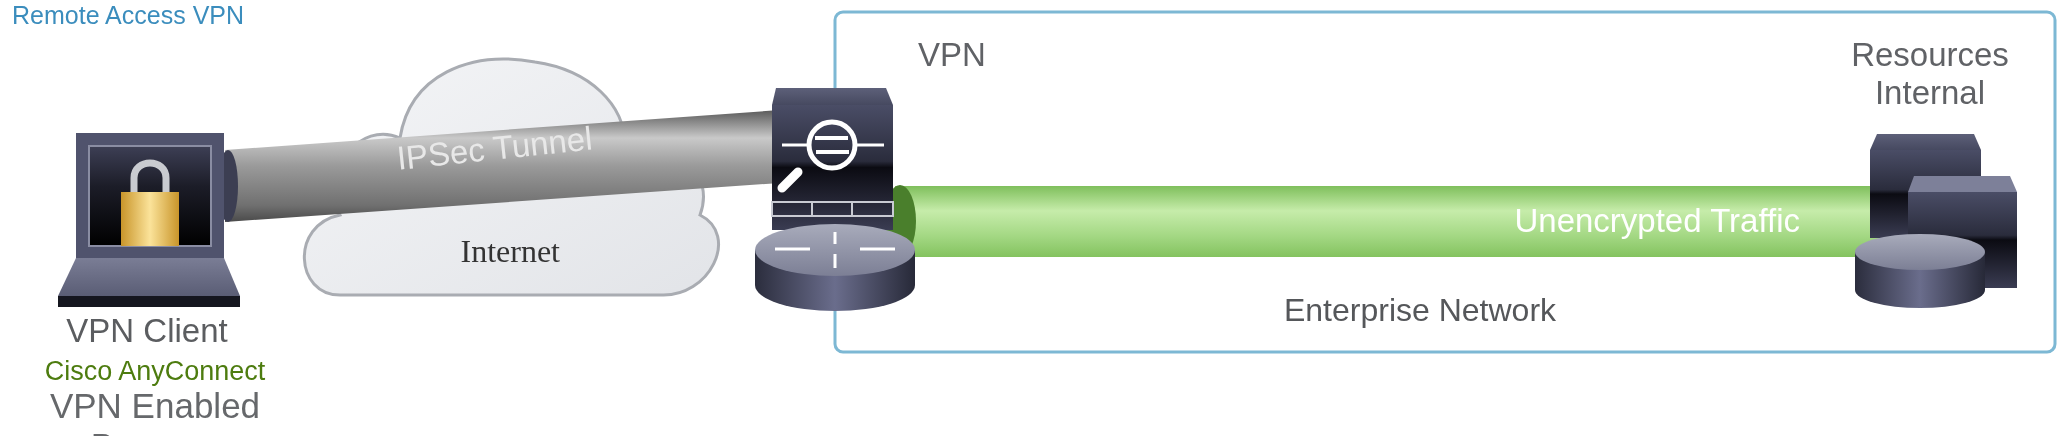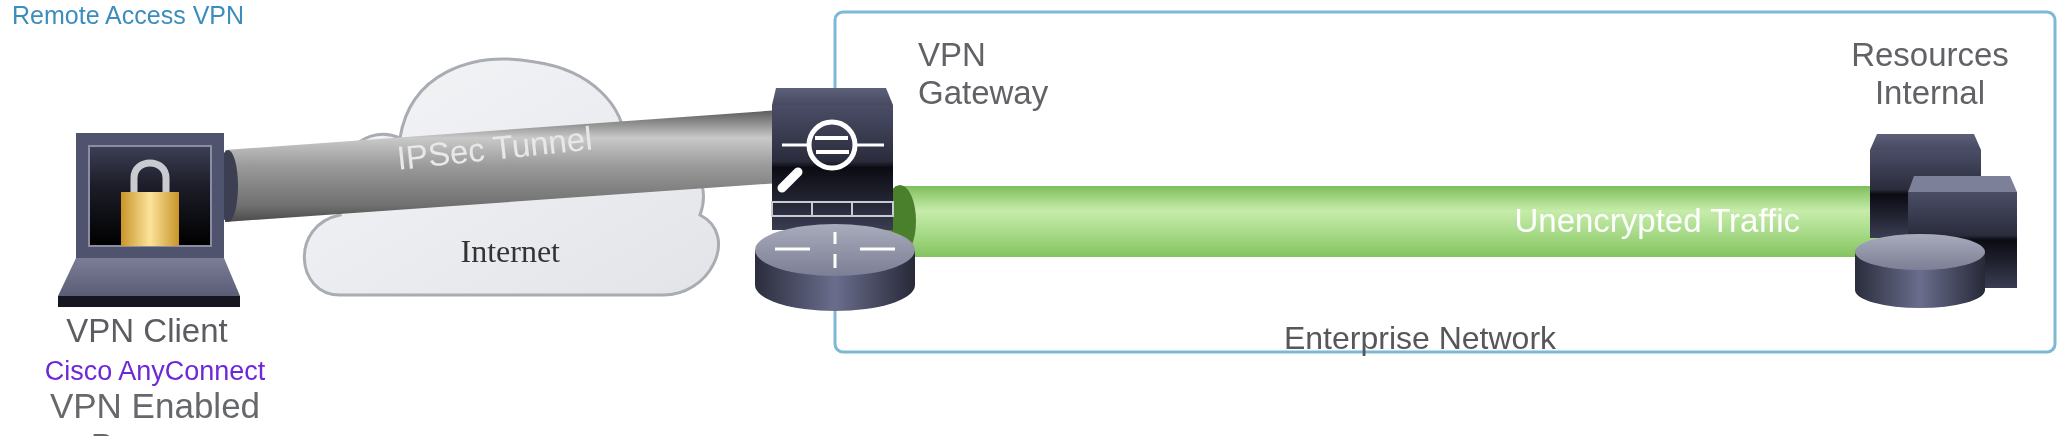--- a/index.html
+++ b/index.html
@@ -1,27 +1,27 @@
 <!DOCTYPE html>
 <html><head>
 <meta charset="utf-8">
 <style>
   html, body { margin: 0; padding: 0; background: #ffffff; }
   body { width: 2066px; height: 436px; position: relative; overflow: hidden;
          font-family: "Liberation Sans", sans-serif; }
   .abs { position: absolute; }
   #title { left: 12px; top: 1px; font-size: 25px; color: #3b8dbd; white-space: nowrap; }
   .lbl { color: #606266; white-space: nowrap; }
-  #gw-label { left: 918px; top: 36px; font-size: 33px; line-height: 38px; }
+  #gw-label { left: 918px; top: 36px; font-size: 33px; line-height: 38px; text-align: center; }
   #res-label { left: 1830px; top: 36px; width: 200px; text-align: center; font-size: 33px; line-height: 38px; }
   #client-name { left: 32px; top: 312px; width: 230px; text-align: center; font-size: 33px; color: #5b5d60; }
-  #client-sub1 { left: 0px; top: 356px; width: 310px; text-align: center; font-size: 27px; color: #6d28d9; }
+  #client-sub1 { left: 0px; top: 356px; width: 310px; text-align: center; font-size: 27px; color: #4d7c0f; }
   #client-sub2 { left: 0px; top: 386px; width: 310px; text-align: center; font-size: 35px; color: #66686b; }
   #internet-label { left: 420px; top: 233px; width: 140px; text-align: right; font-size: 32px; color: #333; font-family: Liberation Serif, serif; }
-  #enterprise-label { left: 1170px; top: 292px; width: 500px; text-align: center; font-size: 32px; color: #55575a; margin-top: 28px; }
+  #enterprise-label { left: 1170px; top: 292px; width: 500px; text-align: center; font-size: 32px; color: #55575a; }
   #traffic-label { left: 1100px; top: 202px; width: 700px; text-align: right; font-size: 33px; color: #ffffff; }
   #tunnel-label { left: 395px; top: 140px; font-size: 33px; color: #e8e8e8; transform: rotate(-6deg); transform-origin: left top; white-space: nowrap; }
   svg { position: absolute; left: 0; top: 0; }
 </style>
 </head>
 <body>
 
 <svg width="2066" height="436" viewBox="0 0 2066 436">
   <defs>
     <linearGradient id="tunnelGrad" x1="0" y1="0" x2="0" y2="1">
@@ -133,21 +133,20 @@
   </g>
 </svg>
 
 <div id="title" class="abs">Remote Access VPN</div>
 
 <div id="tunnel-label" class="abs">IPSec Tunnel</div>
 <div id="internet-label" class="abs">Internet</div>
 
 <div id="gw-label" class="abs lbl">
   <div>VPN</div>
-  <div>Gateway</div>
 </div>
 
 <div id="res-label" class="abs lbl">
   <div>Resources</div>
   <div>Internal</div>
 </div>
 
 <div id="traffic-label" class="abs">Unencrypted Traffic</div>
 <div id="enterprise-label" class="abs">Enterprise Network</div>
 

